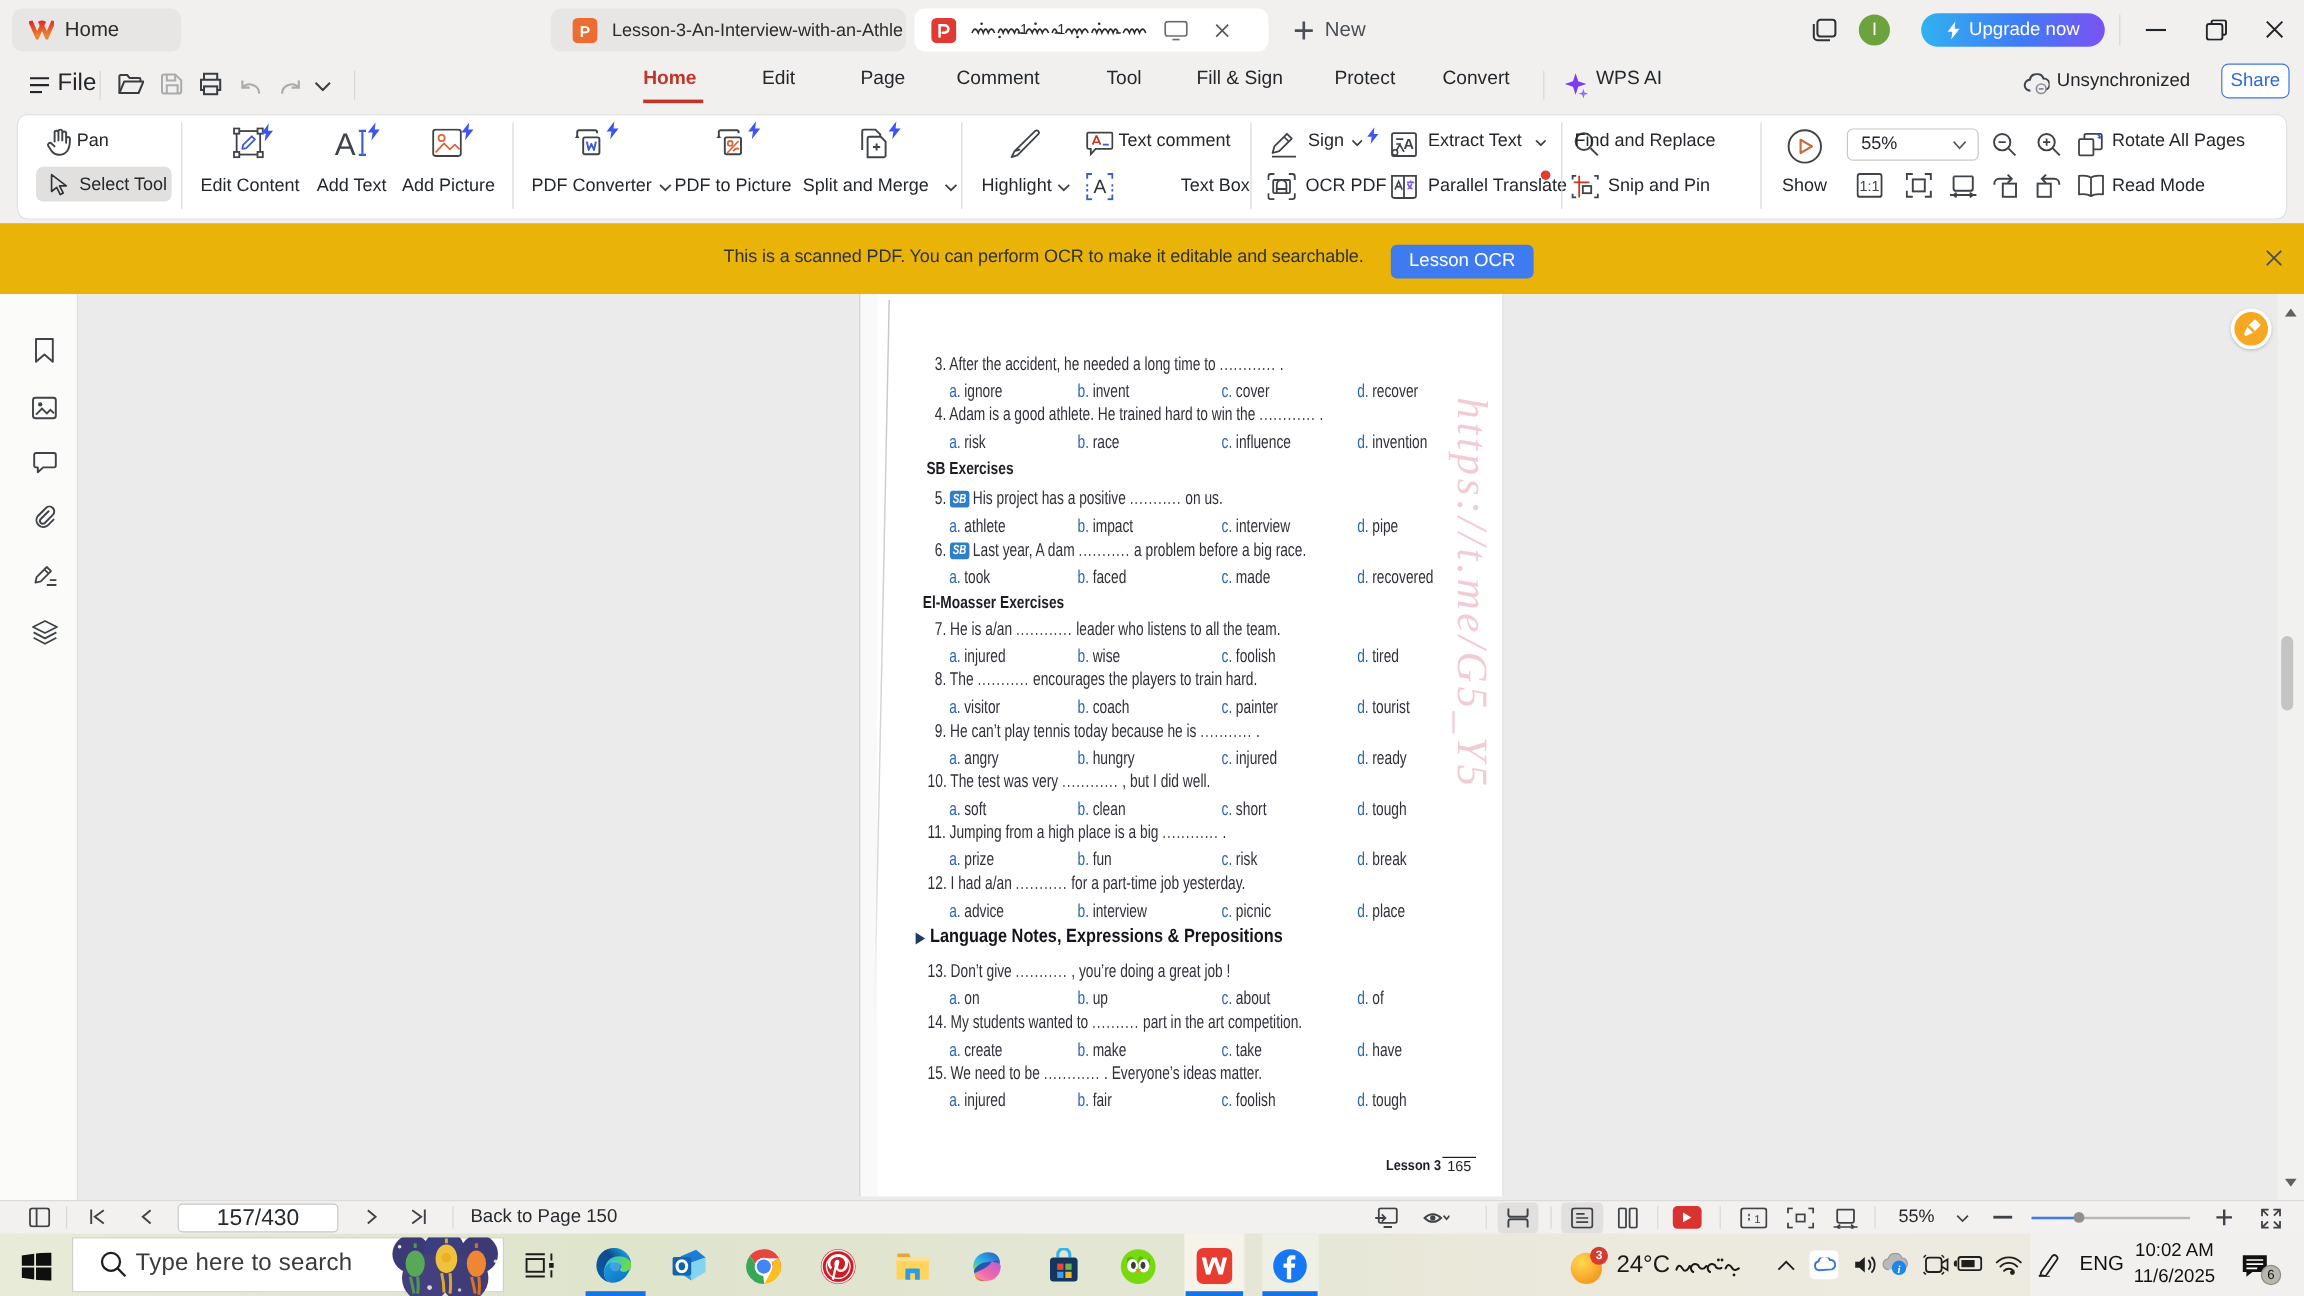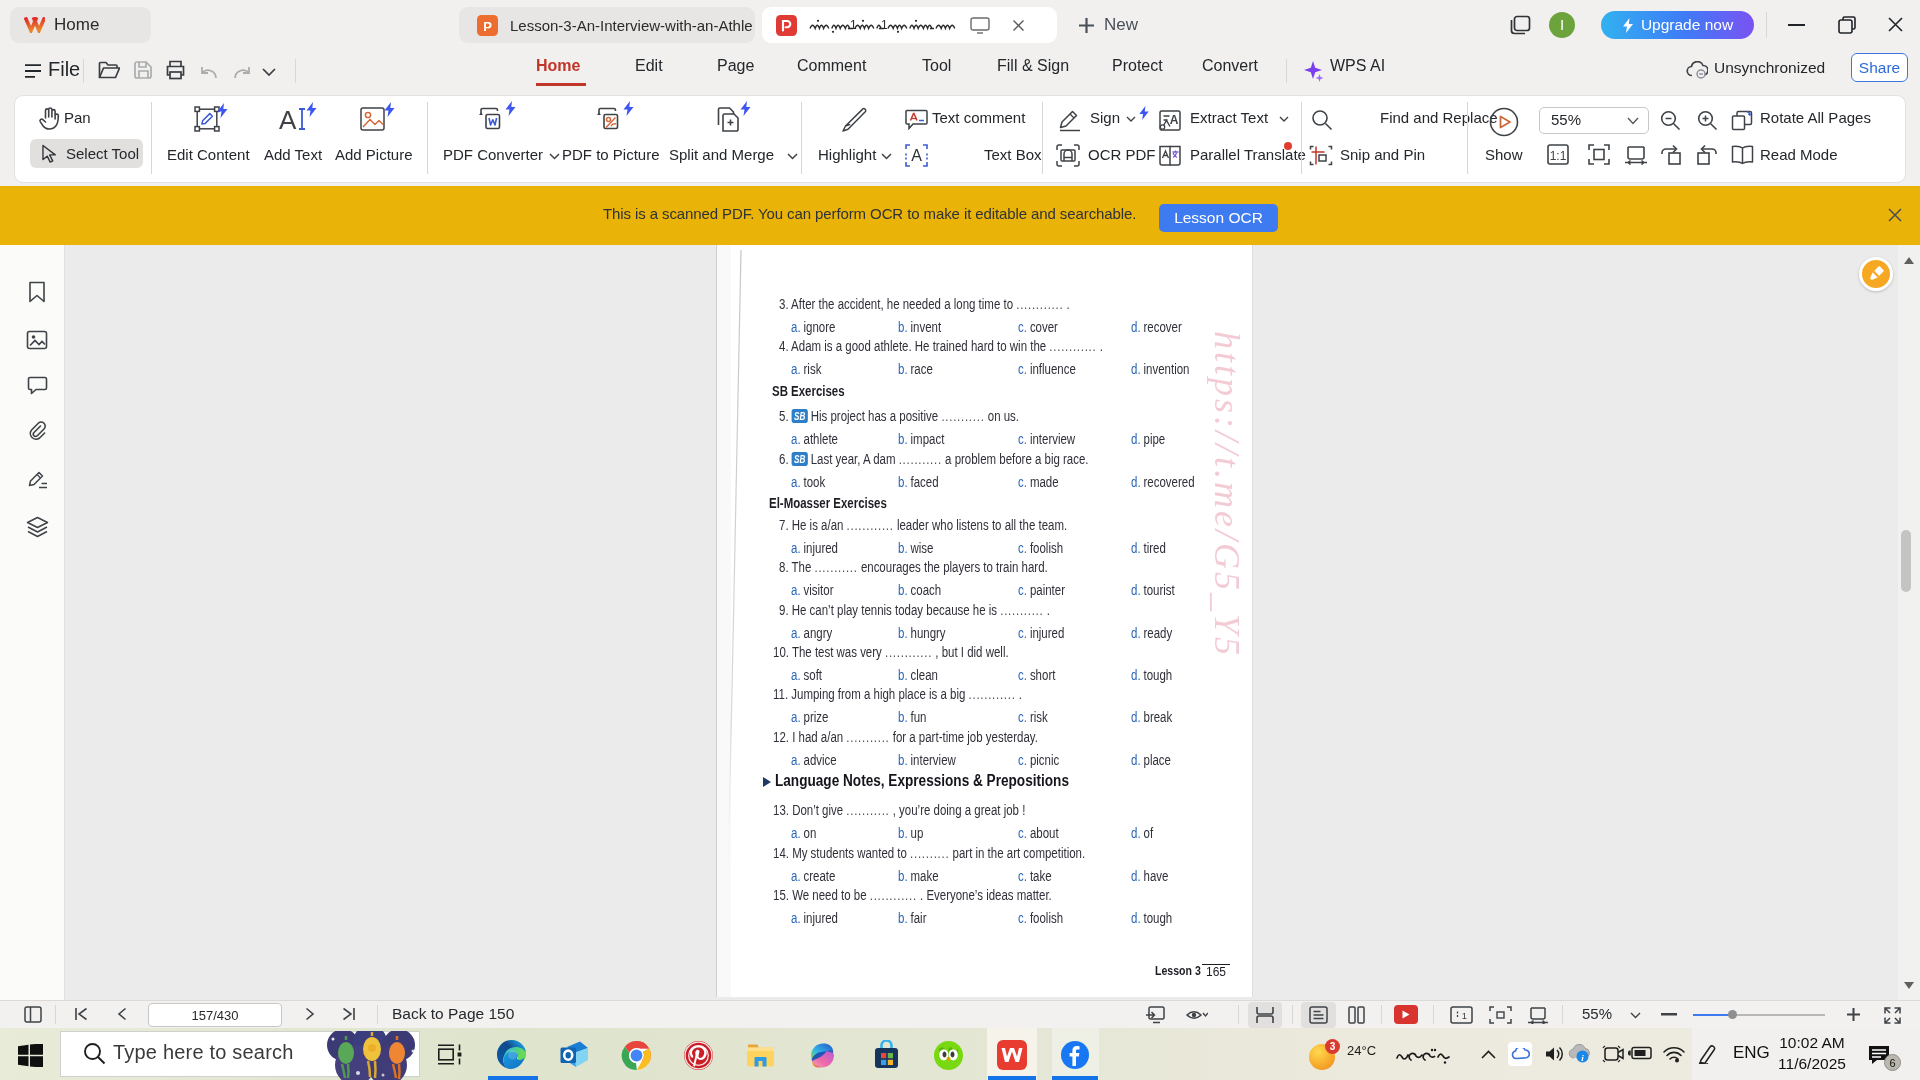--- a/index.html
+++ b/index.html
@@ -307,21 +307,21 @@
         <path d="M14.5 8 h6 M17.5 6.5 v1.5 m-2.5 5.5 q2.5 -1 3.5 -4.5 m-3.5 0 q1.5 3.5 4 4.5" fill="none" stroke="#7a5bd6" stroke-width="1.3"></path>
       </svg>
   <div class="glabel" style="left:1190px;top:54px">Parallel Translate</div>
   <div class="ab" style="left:1284px;top:50px;width:8px;height:8px;border-radius:50%;background:#e23c30"></div>
   <div class="sep" style="left:1301px;top:10px;height:72px"></div>
 
   <svg class="ab" style="left:1311px;top:17px" width="22" height="22" viewBox="0 0 22 22">
         <circle cx="9" cy="9" r="7" fill="none" stroke="#3f4347" stroke-width="1.6"></circle>
         <path d="M14.5 14.5 L20.5 20.5" stroke="#3f4347" stroke-width="1.6"></path>
       </svg>
-  <div class="glabel" style="left:1380px;top:17px">Find and Replace</div>
+  <div class="glabel" style="left:1312px;top:17px">Find and Replace</div>
   <svg class="ab" style="left:1309px;top:52px" width="24" height="23" viewBox="0 0 24 23">
         <g fill="none" stroke="#3f4347" stroke-width="1.5">
           <path d="M1.5 5.5 v-3 h3 M19.5 2.5 h3 v3 M22.5 17.5 v3 h-3 M4.5 20.5 h-3 v-3"></path>
         </g>
         <path d="M7 2.5 v18 M2.5 8 h13" stroke="#c0392b" stroke-width="1.5"></path>
         <rect x="10" y="11" width="7" height="6" fill="none" stroke="#3f4347" stroke-width="1.5"></rect>
       </svg>
   <div class="glabel" style="left:1340px;top:54px">Snip and Pin</div>
   <div class="sep" style="left:1467px;top:10px;height:72px"></div>
 
@@ -554,21 +554,21 @@
         <rect x="1" y="1" width="16" height="15" rx="2" fill="none" stroke="#3f4347" stroke-width="1.5"></rect>
         <path d="M6.5 1 v15" stroke="#3f4347" stroke-width="1.5"></path>
       </svg>
   <div class="sep" style="left:55px;top:4px;height:19px"></div>
   <svg class="ab" style="left:74px;top:6px" width="14" height="14" viewBox="0 0 14 14">
         <path d="M2 1 v12 M12.5 1.5 L5 7 L12.5 12.5" fill="none" stroke="#3f4347" stroke-width="1.6"></path>
       </svg>
   <svg class="ab" style="left:117px;top:6px" width="10" height="14" viewBox="0 0 10 14">
         <path d="M8.5 1.5 L2 7 L8.5 12.5" fill="none" stroke="#3f4347" stroke-width="1.6"></path>
       </svg>
-  <div class="ab" style="left:148px;top:2px;width:134px;height:24px;background:#fff;border:1px solid #c9c7c6;border-radius:4px;font-size:13px;color:#26292d;text-align:center;line-height:23px">157/430</div>
+  <div class="ab" style="left:148px;top:2px;width:134px;height:24px;background:#fff;border:1px solid #c9c7c6;border-radius:4px;font-size:19px;color:#26292d;text-align:center;line-height:23px">157/430</div>
   <svg class="ab" style="left:305px;top:6px" width="10" height="14" viewBox="0 0 10 14">
         <path d="M1.5 1.5 L8 7 L1.5 12.5" fill="none" stroke="#3f4347" stroke-width="1.6"></path>
       </svg>
   <svg class="ab" style="left:342px;top:6px" width="14" height="14" viewBox="0 0 14 14">
         <path d="M12 1 v12 M1.5 1.5 L9 7 L1.5 12.5" fill="none" stroke="#3f4347" stroke-width="1.6"></path>
       </svg>
   <div class="sep" style="left:377px;top:4px;height:19px"></div>
   <div class="ab" style="left:392px;top:4px;font-size:15.5px;color:#26292d">Back to Page 150</div>
   <svg class="ab" style="left:1145px;top:5px" width="20" height="18" viewBox="0 0 20 18">
         <rect x="4" y="1" width="15" height="12" rx="1.5" fill="none" stroke="#3f4347" stroke-width="1.5"></rect>
@@ -806,21 +806,21 @@
         <defs>
           <radialGradient id="sun1" cx="0.35" cy="0.3" r="0.9">
             <stop offset="0" stop-color="#ffd94e"></stop>
             <stop offset="0.6" stop-color="#f8a92c"></stop>
             <stop offset="1" stop-color="#ef8d1d"></stop>
           </radialGradient>
         </defs>
         <circle cx="14" cy="14" r="13" fill="url(#sun1)"></circle>
       </svg>
   <div class="ab" style="left:1325px;top:11px;width:15px;height:15px;border-radius:50%;background:#d83a30;color:#fff;font-size:10px;text-align:center;line-height:15px;font-weight:bold">3</div>
-  <div class="ab" style="left:1347px;top:15px;font-size:13px;color:#1a1a1a">24°C</div>
+  <div class="ab" style="left:1347px;top:15px;font-size:20px;color:#1a1a1a">24°C</div>
   <svg class="ab" style="left:1395px;top:20px" width="57" height="16" viewBox="0 0 57 16">
         <path d="M2 10 q2 -6 5 -1 q2 4 5 0 l1 -2 M16 12 a3.5 3.5 0 1 1 5 -4 q1.5 2 4 1 l2 -2 M30 12 a3.5 3.5 0 1 1 5 -4 q2 2 4.5 0.5 M43 9 q2 -5 5 -1 q2 4 6 1" stroke="#1a1a1a" stroke-width="1.7" fill="none" stroke-linecap="round"></path>
         <circle cx="37" cy="2" r="1.2" fill="#1a1a1a"></circle>
         <circle cx="40" cy="2" r="1.2" fill="#1a1a1a"></circle>
         <circle cx="50" cy="14.5" r="1.2" fill="#1a1a1a"></circle>
       </svg>
   <svg class="ab" style="left:1481px;top:22px" width="15" height="9" viewBox="0 0 15 9">
         <path d="M1 8 L7.5 1.5 L14 8" fill="none" stroke="#1f1f1f" stroke-width="1.6"></path>
       </svg>
   <div class="ab" style="left:1508px;top:14px;width:24px;height:24px;background:#fff;border-radius:4px"></div>

